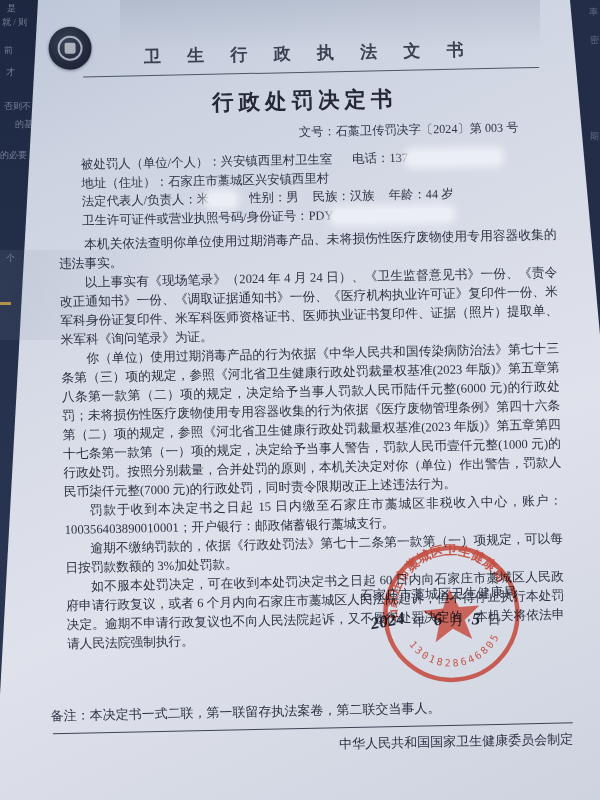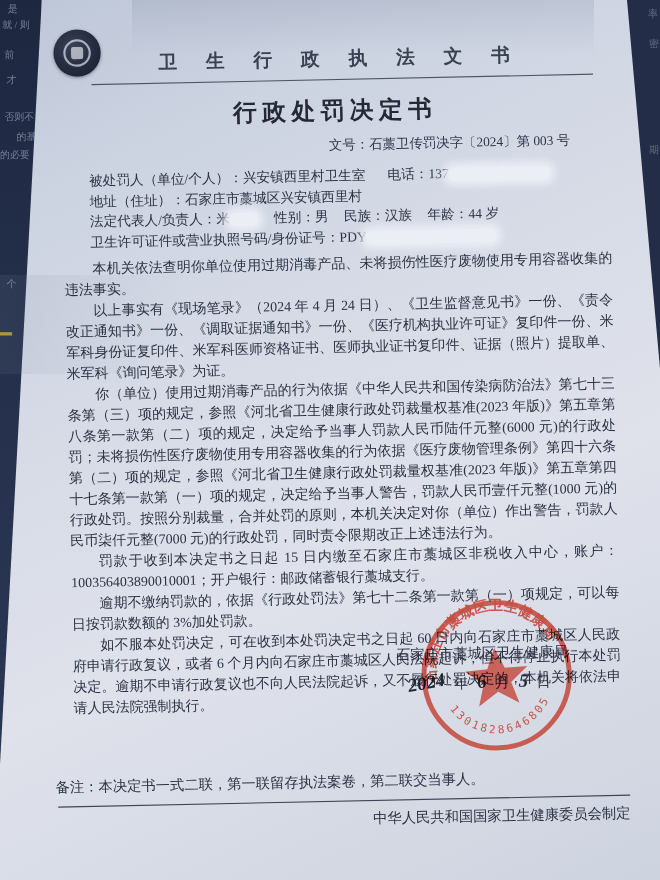--- a/index.html
+++ b/index.html
@@ -69,21 +69,21 @@
 
 <div class="scene">
 
   <div class="bg-left">
     <span style="left:7px;top:2px">是</span>
     <span style="left:2px;top:16px">就 / 则</span>
     <span style="left:4px;top:44px">前</span>
     <span style="left:6px;top:66px">才</span>
     <span style="left:4px;top:100px">否则不</span>
     <span style="left:15px;top:118px">的基</span>
-    <span style="left:0;top:135px">的必要</span>
+    <span style="left:0;top:149px">的必要</span>
     <span style="left:6px;top:252px">个</span>
     <i class="sliver"></i>
   </div>
 
   <div class="bg-right">
     <span style="right:2px;top:6px">率</span>
     <span style="right:1px;top:34px">密</span>
     <span style="right:1px;top:130px">期</span>
   </div>
 

